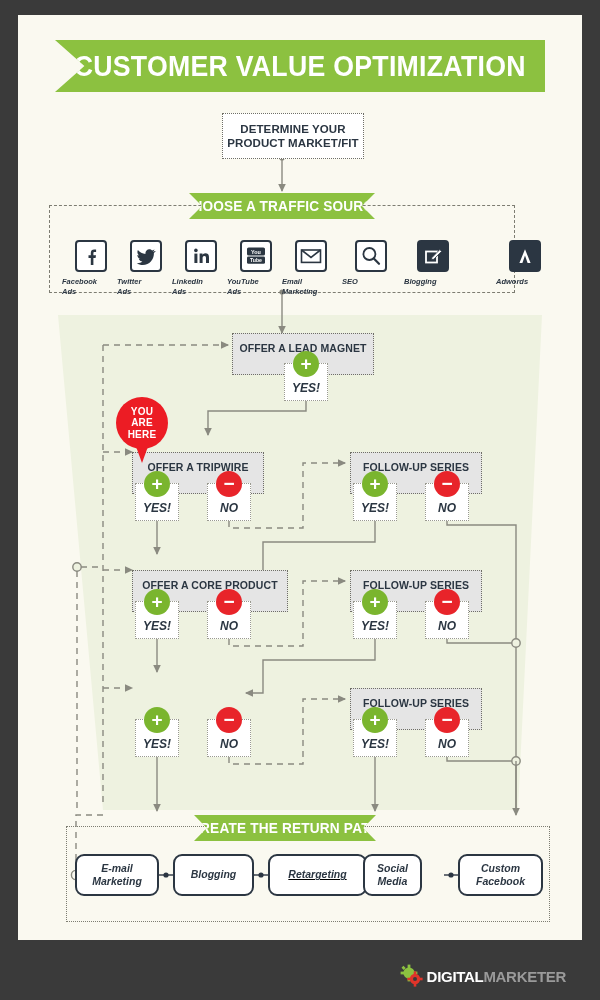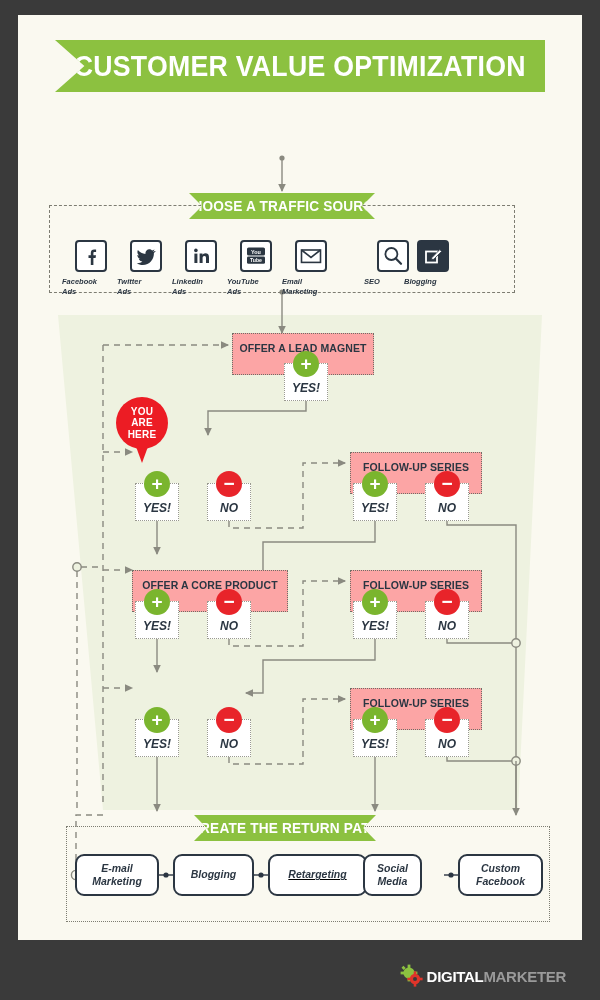--- a/index.html
+++ b/index.html
@@ -102,21 +102,21 @@
     position: relative;
   }
   .tsrc .cap {
     font-size: 7.5px; font-style: italic; color: #2b3642;
     line-height: 1.3; font-weight: bold;
   }
 
   
   .fbox {
     position: absolute;
-    background: #fca5a5;
+    background: #e5e5e5;
     border: 1.5px dotted #6f6f66;
     z-index: 4;
     padding-left: 17px;
   }
   .fbox .hdr {
     position: absolute; left: 0; right: 0; top: 0; height: 100%;
     display: flex; align-items: flex-start; justify-content: center;
     padding-top: 8px;
     color: #2b3642; font-weight: bold; font-size: 10.5px;
     letter-spacing: 0.1px;
@@ -282,20 +282,26 @@
         <path d="M236,860 L250,860" stroke="#2b3642"></path>
         <path d="M331,860 L345,860" stroke="#2b3642"></path>
         <path d="M426,860 L440,860" stroke="#2b3642"></path>
       </g>
     </svg>
 
     <div class="ribbon title">
       <span class="inner">CUSTOMER VALUE OPTIMIZATION</span>
     </div>
 
+    <div class="dbox" style="left:204px; top:98px; width:142px; height:46px;">
+      <div>
+        <div class="lbl">DETERMINE YOUR</div>
+        <div class="lbl">PRODUCT MARKET/FIT</div>
+      </div>
+    </div>
 
     <div class="section-frame" style="left:31px; top:190px; width:466px; height:88px;"></div>
     <div class="ribbon-wrap" style="left:171px; top:178px; width:186px;">
       <div class="ribbon-flag">
         <span class="inner">CHOOSE A TRAFFIC SOURCE</span>
       </div>
     </div>
 
     <div class="tsrc" style="left:44px; top:225px;">
       <div class="ic">
@@ -346,21 +352,21 @@
       <div class="ic">
         <svg width="22" height="16" viewBox="0 0 22 16">
             <rect x="1.5" y="2" width="19" height="12.4" fill="none" stroke="#2b3642" stroke-width="1.6"></rect>
             <path d="M1.5 2 L11 9.4 L20.5 2" fill="none" stroke="#2b3642" stroke-width="1.6"></path>
           </svg>
       </div>
       <div class="cap">Email</div>
       <div class="cap">Marketing</div>
     </div>
 
-    <div class="tsrc" style="left:346px; top:225px;">
+    <div class="tsrc" style="left:324px; top:225px;">
       <div class="ic">
         <svg width="22" height="22" viewBox="0 0 22 22">
             <circle cx="9.4" cy="9" r="6" fill="none" stroke="#2b3642" stroke-width="1.8"></circle>
             <path d="M13.8 13.4 L19 18.8" stroke="#2b3642" stroke-width="2.2" stroke-linecap="round"></path>
           </svg>
       </div>
       <div class="cap">SEO</div>
       <div class="cap"></div>
     </div>
 
@@ -369,20 +375,29 @@
         <svg width="20" height="20" viewBox="0 0 20 20">
             <rect x="3" y="5.5" width="11" height="11" fill="none" stroke="#fff" stroke-width="1.8"></rect>
             <path d="M9 11.5 L16.8 3.6 L18.6 5.4 L10.8 13.2 L8.4 13.8 z" fill="#fff" stroke="#2b3642" stroke-width="0.8"></path>
           </svg>
       </div>
       <div class="cap">Blogging</div>
       <div class="cap"></div>
     </div>
 
 
+    <div class="tsrc" style="left:478px; top:225px;">
+      <div class="ic" style="background:#2b3642; border-color:#2b3642;">
+        <svg width="20" height="20" viewBox="0 0 20 20">
+            <path d="M10 3.2 L15.6 17 L12.6 17 L10 9.4 L7.4 17 L4.4 17 z" fill="#fff"></path>
+          </svg>
+      </div>
+      <div class="cap">Adwords</div>
+      <div class="cap"></div>
+    </div>
 
     <div class="fbox" style="left:214px; top:318px; width:142px; height:42px;">
       <div class="hdr">OFFER A LEAD MAGNET</div>
     </div>
     <div class="abox" style="left:266px; top:348px; width:44px; height:38px;">
       <div class="badge plus">
           <span class="sym">+</span>
         </div>
       <span class="txt">YES!</span>
     </div>
@@ -391,20 +406,23 @@
       <div class="tail"></div>
       <div class="body">
         <div class="ptxt">
           <div>YOU</div>
           <div>ARE</div>
           <div>HERE</div>
         </div>
       </div>
     </div>
 
+    <div class="fbox" style="left:114px; top:437px; width:132px; height:42px;">
+      <div class="hdr">OFFER A TRIPWIRE</div>
+    </div>
     <div class="abox" style="left:117px; top:468px; width:44px; height:38px;">
       <div class="badge plus">
           <span class="sym">+</span>
         </div>
       <span class="txt">YES!</span>
     </div>
     <div class="abox" style="left:189px; top:468px; width:44px; height:38px;">
       <div class="badge minus">
           <span class="sym">−</span>
         </div>

